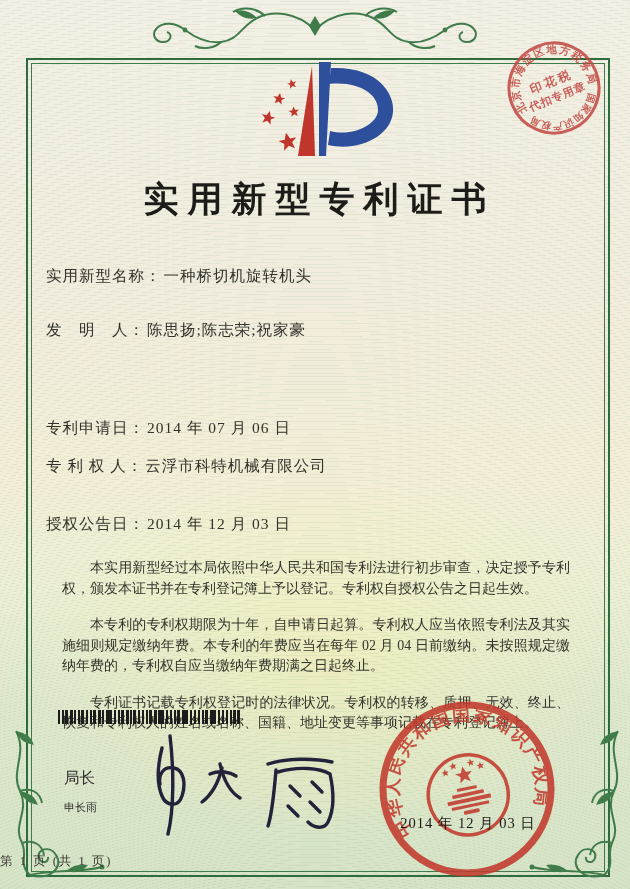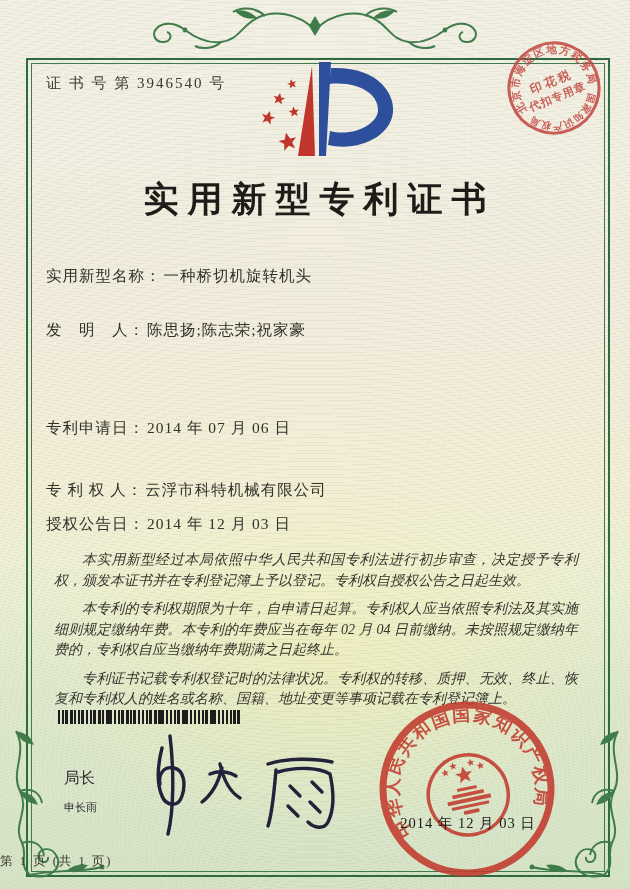--- a/index.html
+++ b/index.html
@@ -26,24 +26,24 @@
   .frame-inner{
     position:absolute;inset:3px;
     border:1px solid #3e7b4e;
   }
   .abs{position:absolute;}
   .cert-no{left:46px;top:74px;font-size:15px;letter-spacing:2px;color:#3a382f;}
   .title{left:0;right:0;top:176px;text-align:center;font-size:35px;font-weight:bold;
          letter-spacing:9px;text-indent:9px;color:#1e1c18;}
   .field{left:46px;font-size:15.5px;letter-spacing:1px;color:#33312b;white-space:nowrap;}
   .field .val{margin-left:2px;}
-  .f0{top:266px;} .f1{top:320px;} .f2{top:369px;} .f3{top:418px;} .f4{top:480px;text-align:right;} .f5{top:514px;}
+  .f0{top:266px;} .f1{top:320px;} .f2{top:369px;} .f3{top:418px;} .f4{top:456px;text-align:right;} .f5{top:514px;}
   .body-text{left:46px;width:540px;top:542px;font-size:14px;line-height:20.5px;
              text-align:justify;color:#35332c;}
-  .body-text p{margin:8px;text-indent:2em;font-style:italic;}
+  .body-text p{margin:16px;text-indent:2em;}
   .barcode{left:58px;top:710px;width:182px;height:14px;
     background:
       repeating-linear-gradient(90deg,#1c1c1c 0 2px,rgba(0,0,0,0) 2px 4px),
       repeating-linear-gradient(90deg,#1c1c1c 0 1px,rgba(0,0,0,0) 1px 7px),
       repeating-linear-gradient(90deg,rgba(0,0,0,0) 0 23px,#1c1c1c 23px 26px);
   }
   .sig-title{left:64px;top:768px;font-size:15.5px;font-family:"Liberation Sans","DejaVu Sans",sans-serif;color:#2c2c2c;}
   .sig-name{left:64px;top:800px;font-size:11px;font-family:"Liberation Sans","DejaVu Sans",sans-serif;color:#2c2c2c;}
   .signature-svg{left:118px;top:728px;}
   .seal-svg{left:372px;top:694px;opacity:.88;}
@@ -113,21 +113,20 @@
       <path d="M16,118 C28,114 36,120 38,130"></path>
     </g>
     <g fill="#3f7c4a" stroke="none">
       <path d="M10,6 q14,2 18,14 q-14,-2 -18,-14 z"></path>
       <path d="M14,66 q14,2 18,14 q-14,-2 -18,-14 z"></path>
       <path d="M60,146 q10,-8 22,-6 q-8,10 -22,6 z"></path>
       <circle cx="96" cy="142" r="2.5"></circle>
     </g>
   </svg>
 
-  <div class="abs cert-no">证 书 号 第 3946540 号</div>
 
   <svg class="abs logo-svg" width="160" height="112" viewBox="0 0 160 112">
     <defs>
       <path id="star" d="M0,-10 L2.94,-3.09 L9.51,-3.09 L4.2,1.18 L5.88,8.09 L0,4 L-5.88,8.09 L-4.2,1.18 L-9.51,-3.09 L-2.94,-3.09 Z"></path>
     </defs>
     <path d="M60,102 L74,12 L77,102 Z" fill="#c0362c"></path>
     <path d="M81,102 L81,8 L93,8 L88,102 Z" fill="#2d4f9c"></path>
     <path d="M93,14 C140,12 157,40 155,58 C153,82 121,98 90,91 L92,77 C116,83 139,70 140,57 C141,41 122,27 91,30 Z" fill="#2d4f9c"></path>
     <g fill="#c0362c">
       <use href="#star" transform="translate(54,30) scale(0.5) rotate(-15)"></use>

